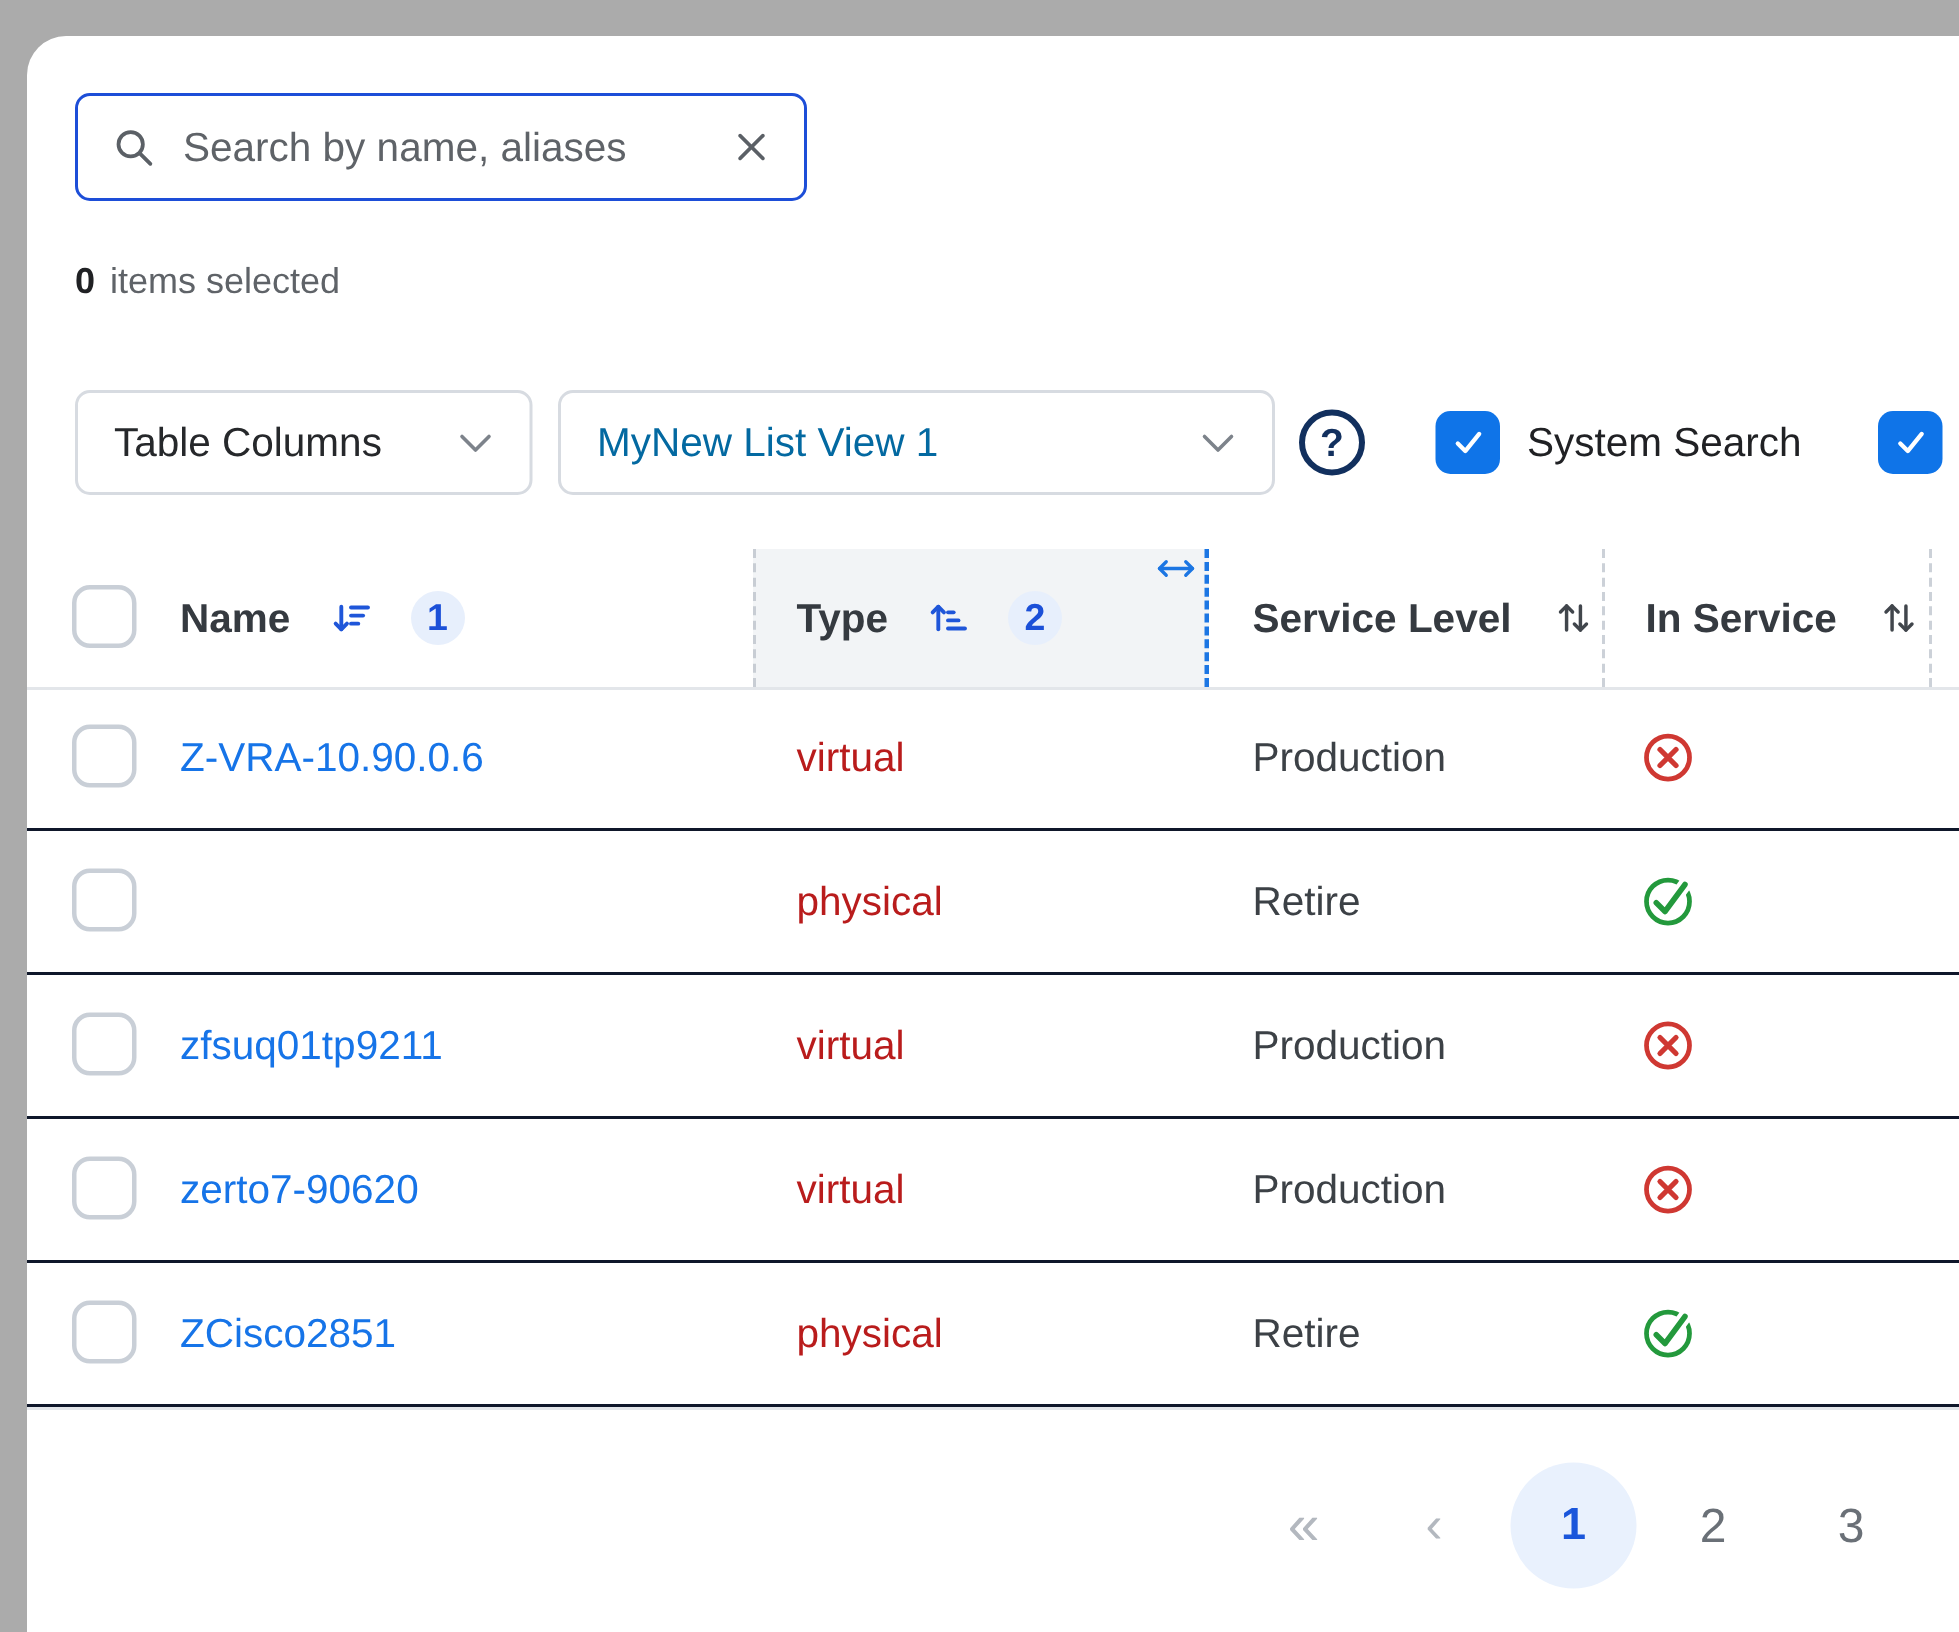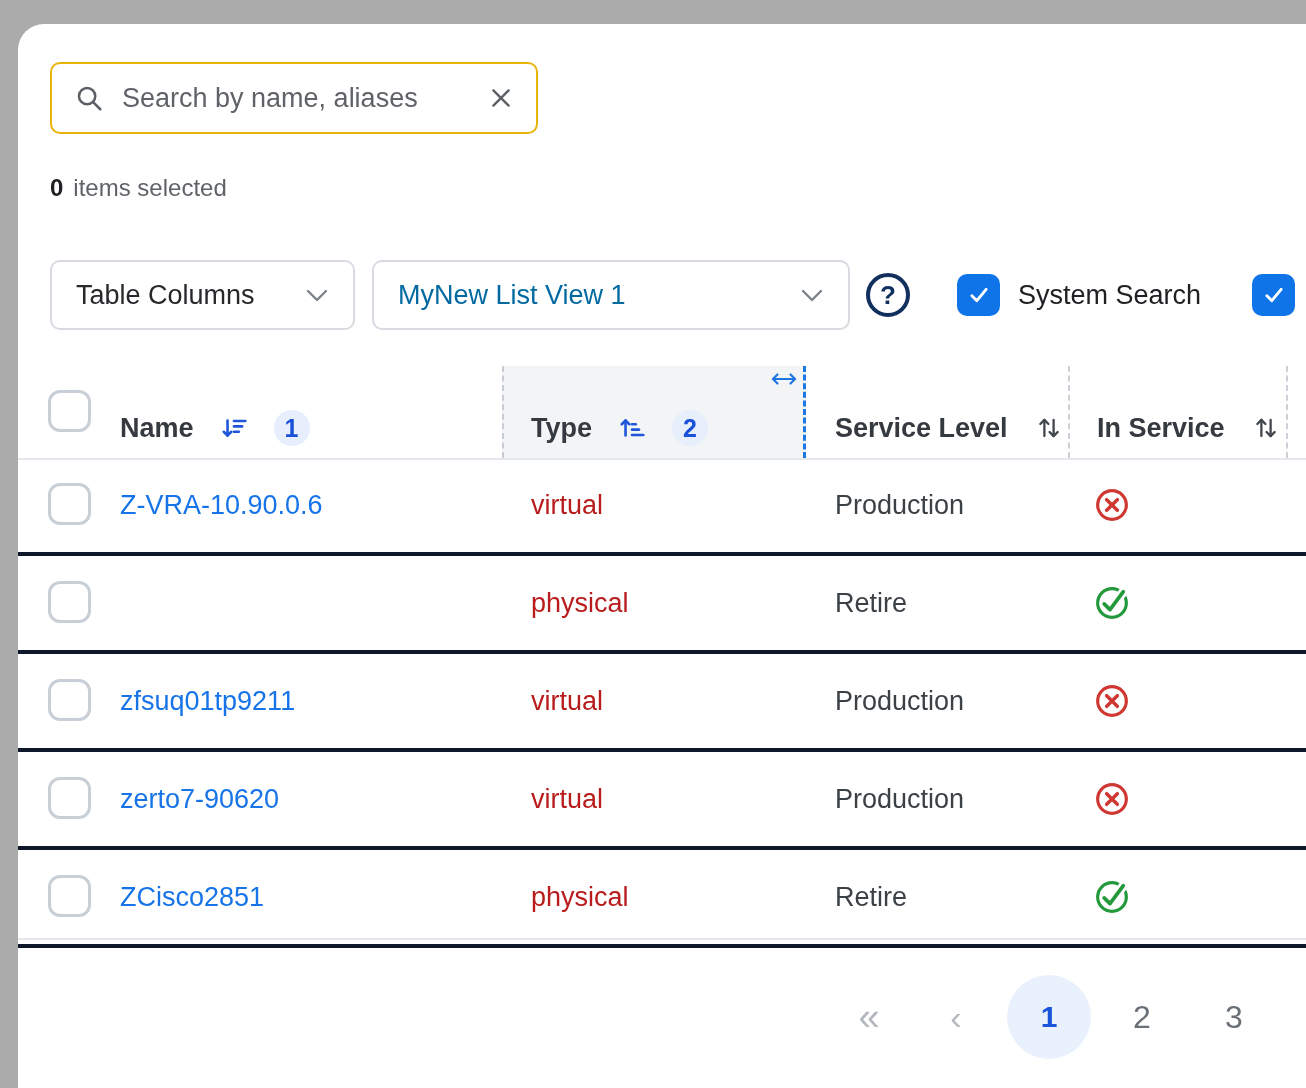--- a/index.html
+++ b/index.html
@@ -1,20 +1,20 @@
 <!DOCTYPE html>
 <html><head>
 <meta charset="utf-8">
 <style>
   html,body{margin:0;padding:0;width:1306px;height:1088px;overflow:hidden;}
   body{background:#ababab;font-family:"Liberation Sans",sans-serif;position:relative;}
   .card{position:absolute;left:18px;top:24px;width:1288px;height:1064px;background:#ffffff;border-radius:26px 0 0 0;}
 
   
-  .search-box{position:absolute;left:32px;top:38px;width:488px;height:72px;border:2px solid #eab308;border-radius:10px;
+  .search-box{position:absolute;left:32px;top:38px;width:488px;height:72px;border:2px solid #1d4ed8;border-radius:10px;
     display:flex;align-items:center;padding:0 22px;box-sizing:border-box;gap:16px;background:#fff;}
   .search-box input{border:none;outline:none;flex:1;font-size:27px;color:#3c4043;font-family:"Liberation Sans",sans-serif;min-width:0;background:transparent;}
   .search-box input::placeholder{color:#5f6368;opacity:1;}
   .icon-btn{display:flex;align-items:center;justify-content:center;background:none;border:none;padding:0;cursor:pointer;}
 
   
   .selected-line{position:absolute;left:32px;top:150px;font-size:24px;color:#5f6368;}
   .selected-line .count{font-weight:bold;color:#202124;margin-right:10px;}
 
   
@@ -32,34 +32,34 @@
   .cb-secondary{left:1234px;top:250px;}
   .sysdefault-label{position:absolute;left:1000px;top:250px;height:42px;display:flex;align-items:center;font-size:27px;color:#202124;}
 
   
   .thead{position:absolute;left:0;top:342px;width:1288px;height:92px;border-bottom:2px solid #e3e6ea;background:#fff;}
   .type-col-hl{position:absolute;left:484px;top:0;width:304px;height:92px;background:#f2f4f6;box-sizing:border-box;
     border-left:2px dashed #c8cdd4;border-right:3px dashed #1c76e3;}
   .col-sep{position:absolute;top:0;height:92px;width:0;border-left:2px dashed #ccd1d8;}
   .sep-3{left:1050px;}
   .sep-4{left:1268px;}
-  .hgroup{position:absolute;top:16px;height:92px;display:flex;align-items:center;gap:26px;cursor:pointer;}
+  .hgroup{position:absolute;top:0;height:92px;display:flex;align-items:center;gap:26px;cursor:pointer;}
   .hg-name{left:102px;}
   .hg-type{left:513px;}
   .hg-service{left:817px;}
   .hg-inservice{left:1079px;}
   .hlabel{font-size:27px;font-weight:bold;color:#353a40;}
   .order-badge{width:36px;height:36px;border-radius:50%;background:#e7effc;color:#1b50d8;font-size:25px;font-weight:bold;
     display:flex;align-items:center;justify-content:center;}
   .resize-handle{position:absolute;left:750px;top:4px;cursor:col-resize;}
   .uncheck{border:3px solid #c9cfd7;border-radius:12px;background:#fff;}
   .head-cb{left:30px;top:24px;}
 
   .tbody{position:absolute;left:0;top:434px;width:1288px;}
-  .trow{position:relative;height:94px;border-bottom:4px solid #0f172a;}
+  .trow{position:relative;height:94px;border-bottom:2px solid #0f172a;}
   .trow .row-cb{left:30px;top:25px;}
   .cell{position:absolute;top:0;height:94px;display:flex;align-items:center;font-size:27px;}
   .c-name{left:102px;}
   .c-name a{color:#1674e8;text-decoration:none;cursor:pointer;}
   .c-type{left:513px;color:#b91c1c;}
   .c-service{left:817px;color:#3c4146;}
   .c-status{left:1074px;}
   .table-endline{position:absolute;left:0;top:914px;width:1288px;border-top:2px solid #e3e6ea;}
 
   

